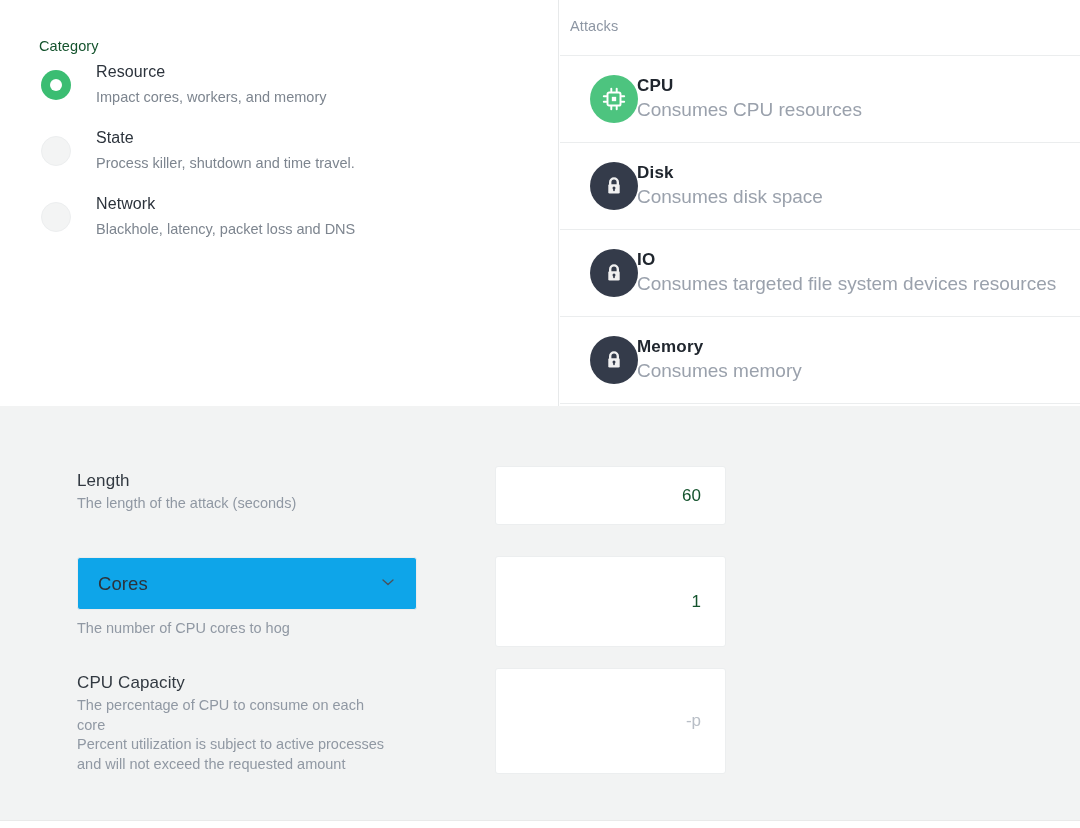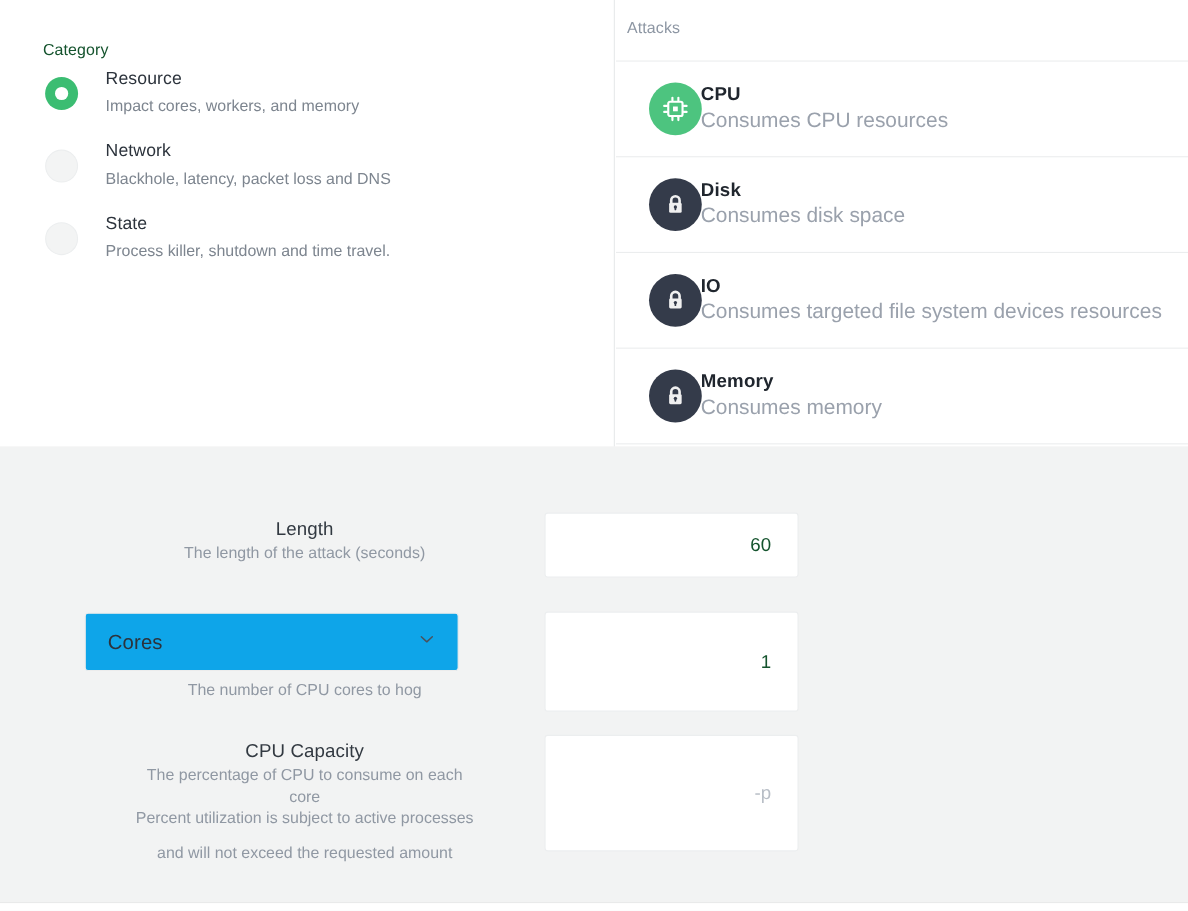--- a/index.html
+++ b/index.html
@@ -178,21 +178,20 @@
   }
 
   
   .form-area {
     position: absolute;
     left: 0;
     top: 406px;
     width: 1080px;
     height: 414px;
     background: #f2f3f3;
-    text-align: center;
   }
   .page-bottom-strip {
     position: absolute;
     left: 0;
     top: 820px;
     width: 1080px;
     height: 8px;
     background: #ffffff;
     border-top: 1px solid #e9eaea;
     box-sizing: border-box;
@@ -261,30 +260,30 @@
           <span class="radio-mark on"></span>
           <div class="radio-text">
             <div class="radio-label">Resource</div>
             <div class="radio-desc">Impact cores, workers, and memory</div>
           </div>
         </div>
 
         <div class="radio-row">
           <span class="radio-mark off"></span>
           <div class="radio-text">
-            <div class="radio-label">Network</div>
-            <div class="radio-desc">Blackhole, latency, packet loss and DNS</div>
+            <div class="radio-label">State</div>
+            <div class="radio-desc">Process killer, shutdown and time travel.</div>
           </div>
         </div>
 
         <div class="radio-row">
           <span class="radio-mark off"></span>
           <div class="radio-text">
-            <div class="radio-label">State</div>
-            <div class="radio-desc">Process killer, shutdown and time travel.</div>
+            <div class="radio-label">Network</div>
+            <div class="radio-desc">Blackhole, latency, packet loss and DNS</div>
           </div>
         </div>
 
       </div>
     </div>
 
     <div class="attacks-pane">
       <div class="attacks-header">
         <div class="attacks-header-label">Attacks</div>
       </div>
@@ -380,21 +379,21 @@
     <div class="field-label-block" style="left:77px; top:213px; width:400px;">
       <div class="field-desc" style="margin-top:0;">The number of CPU cores to hog</div>
     </div>
     <div class="text-input" style="left:495px; top:150px; width:231px; height:91px;" placeholder="">1</div>
 
     <div class="field-label-block" style="left:77px; top:265px; width:400px;">
       <div class="field-title">CPU Capacity</div>
       <div class="field-desc">The percentage of CPU to consume on each</div>
       <div class="field-desc" style="margin-top:0;">core</div>
       <div class="field-desc" style="margin-top:0;">Percent utilization is subject to active processes</div>
-      <div class="field-desc" style="margin-top:12px;">and will not exceed the requested amount</div>
+      <div class="field-desc" style="margin-top:0;">and will not exceed the requested amount</div>
     </div>
     <div class="text-input placeholder" style="left:495px; top:262px; width:231px; height:106px;">-p</div>
 
   </div>
 
   <div class="page-bottom-strip"></div>
 
 </div>
 
 </body></html>

